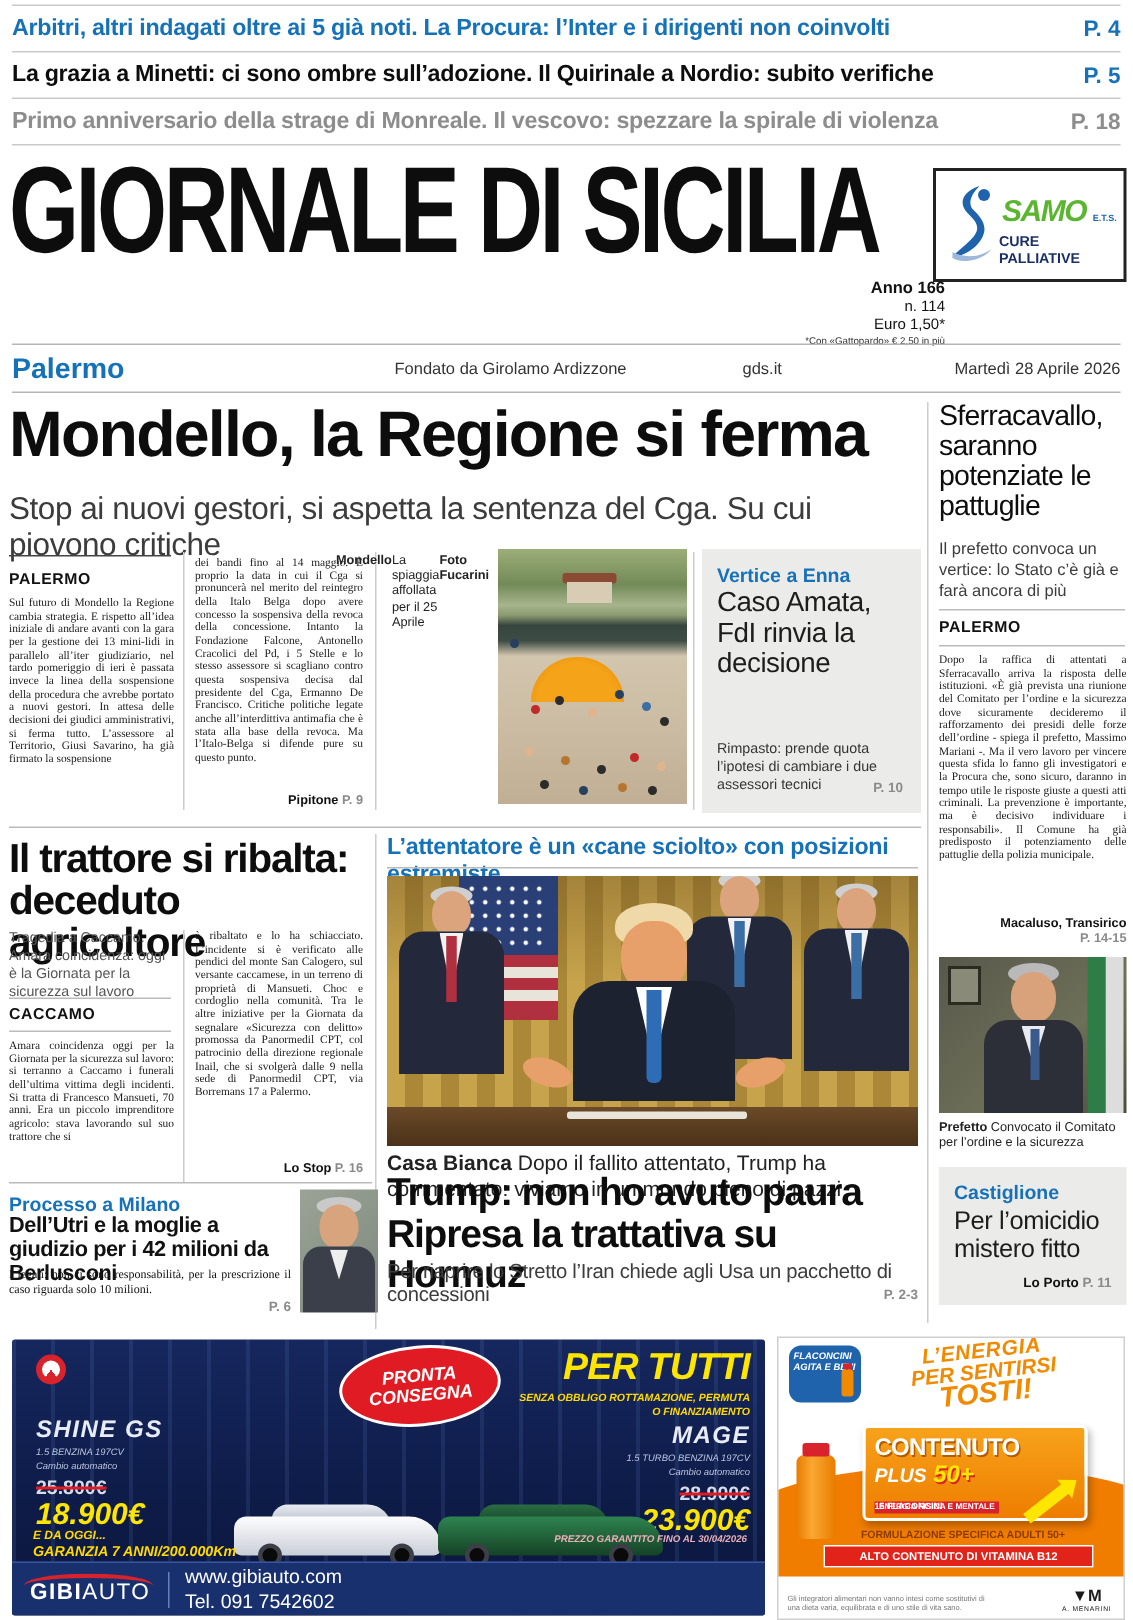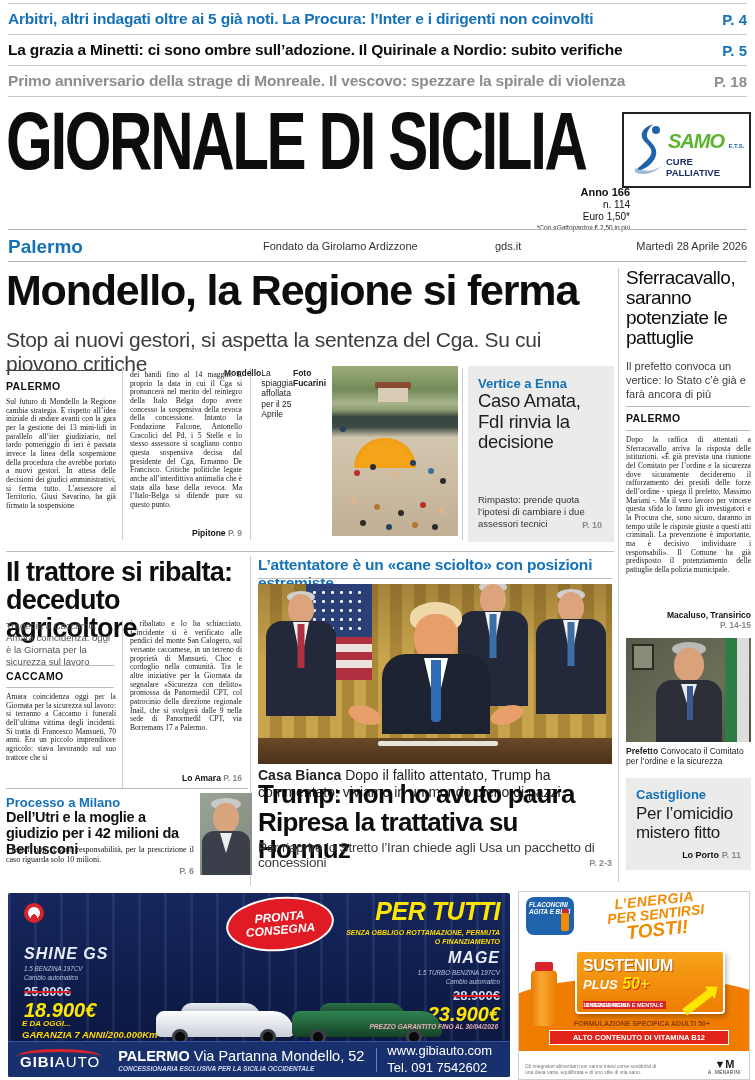--- a/index.html
+++ b/index.html
@@ -387,21 +387,21 @@
 
   <div class="trac-headline">Il trattore si ribalta: deceduto agricoltore</div>
   <div class="trac-stand">Tragedia a Caccamo. Amara coincidenza: oggi è la Giornata per la sicurezza sul lavoro</div>
   <div class="hrule trac-r1"></div>
   <div class="trac-k kicker">CACCAMO</div>
   <div class="hrule trac-r2"></div>
   <div class="trac-c1 body-serif">Amara coincidenza oggi per la Giornata per la sicurezza sul lavoro: si terranno a Caccamo i funerali dell’ultima vittima degli incidenti. Si tratta di Francesco Mansueti, 70 anni. Era un piccolo imprenditore agricolo: stava lavorando sul suo trattore che si</div>
   <div class="vrule" style="left:122px;top:620px;height:168px;"></div>
   <div class="trac-c2 body-serif">è ribaltato e lo ha schiacciato. L’incidente si è verificato alle pendici del monte San Calogero, sul versante caccamese, in un terreno di proprietà di Mansueti. Choc e cordoglio nella comunità. Tra le altre iniziative per la Giornata da segnalare «Sicurezza con delitto» promossa da Panormedil CPT, col patrocinio della direzione regionale Inail, che si svolgerà dalle 9 nella sede di Panormedil CPT, via Borremans 17 a Palermo.</div>
   <div class="trac-by byline">
-    <span>Lo Amara</span>
+    <span>Lo Stop</span>
     <span class="pageref">P. 16</span>
   </div>
   <div class="vrule" style="left:250px;top:556px;height:330px;"></div>
 
   <div class="att-headline">L’attentatore è un «cane sciolto» con posizioni estremiste</div>
   <div class="hrule" style="left:258px;top:578px;width:354px;"></div>
 
   <div class="photo-trump">
     <div class="pt-shade"></div>
     <div class="pt-flag">
@@ -537,24 +537,20 @@
 
     <div class="df-warr1">E DA OGGI...</div>
     <div class="df-warr2">GARANZIA 7 ANNI/200.000Km</div>
     <div class="df-pnote">PREZZO GARANTITO FINO AL 30/04/2026</div>
 
     <div class="df-bottom">
       <div class="gibi">
         <span class="gibi-arc"></span>
         <span class="gibi-text"><b>GIBI</b><span>AUTO</span></span>
       </div>
-      <div class="df-addr">
-        <div class="df-addr-1"><b>PALERMO</b> <span>Via Partanna Mondello, 52</span></div>
-        <div class="df-addr-2">CONCESSIONARIA ESCLUSIVA PER LA SICILIA OCCIDENTALE</div>
-      </div>
       <div class="df-sep"></div>
       <div class="df-web">
         <div>www.gibiauto.com</div>
         <div>Tel. 091 7542602</div>
       </div>
     </div>
   </div>
 
   <div class="ad-su">
     <div class="su-swoosh"></div>
@@ -562,21 +558,21 @@
       <span>FLACONCINI AGITA E BEVI</span>
       <span class="su-bottle-s"></span>
     </div>
     <div class="su-claim">
       <div class="l1">L’ENERGIA</div>
       <div class="l2">PER SENTIRSI</div>
       <div class="l3">TOSTI!</div>
     </div>
     <div class="su-bottle"></div>
     <div class="su-box">
-      <div class="su-name">SUSTENIUM</div>
+      <div class="su-name">CONTENUTO</div>
       <div><span class="su-plus">PLUS</span>
            <span class="su-50">50+</span></div>
       <div class="su-subline">ENERGIA FISICA E MENTALE</div>
       <div class="su-count">15 FLACONCINI</div>
       <div class="su-arrow"></div>
     </div>
     <div class="su-band1">FORMULAZIONE SPECIFICA ADULTI 50+</div>
     <div class="su-band2">ALTO CONTENUTO DI VITAMINA B12</div>
     <div class="su-disc">Gli integratori alimentari non vanno intesi come sostitutivi di una dieta varia, equilibrata e di uno stile di vita sano.</div>
     <div class="su-men">

